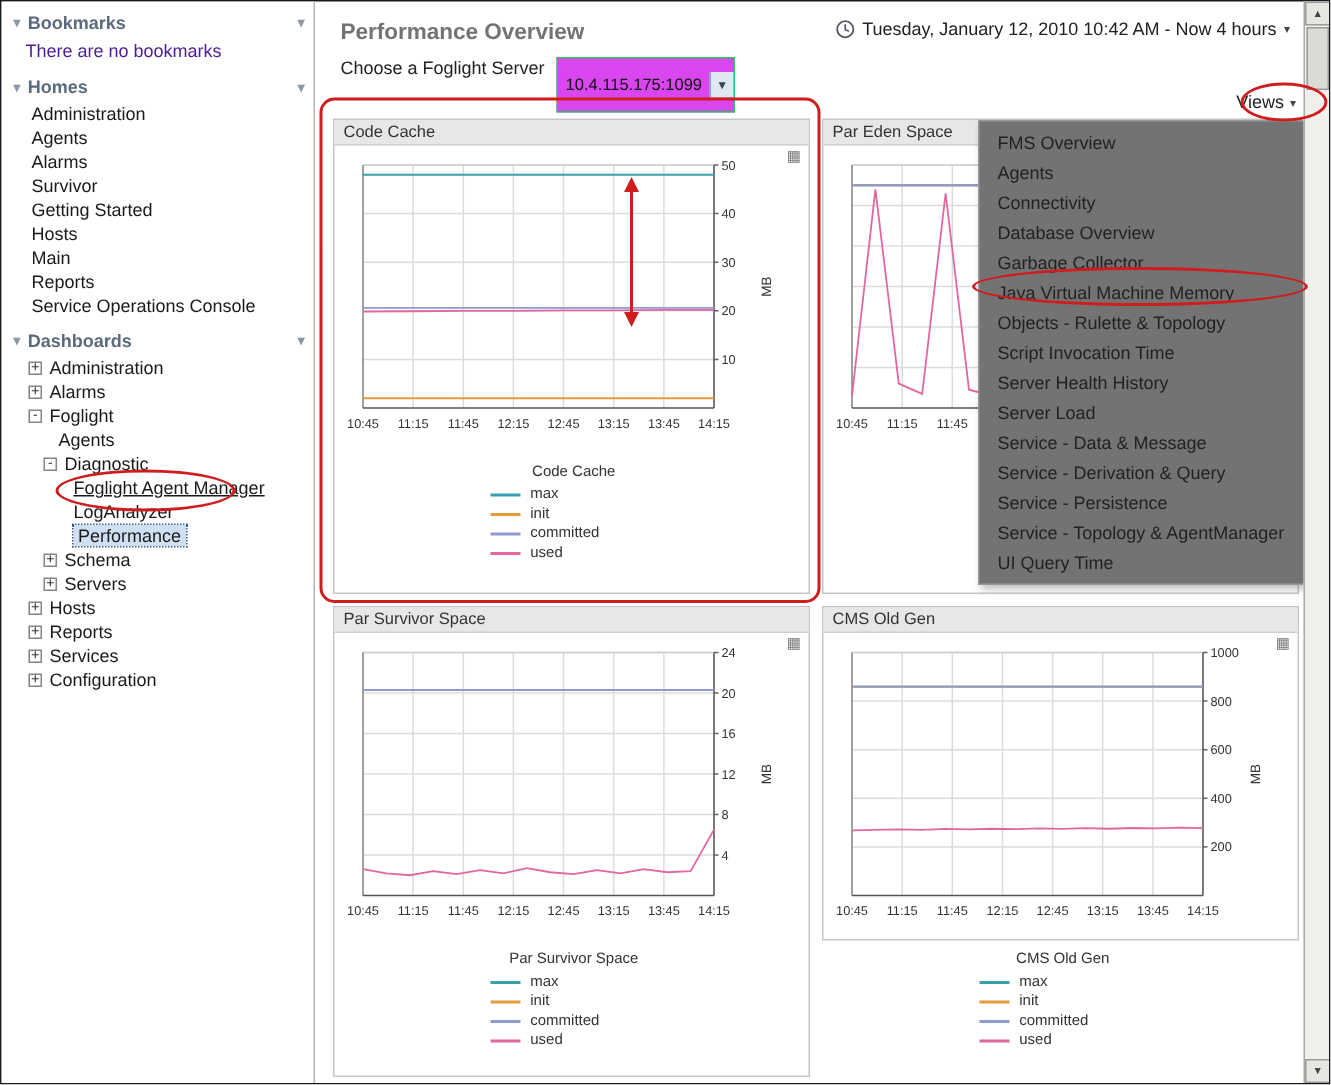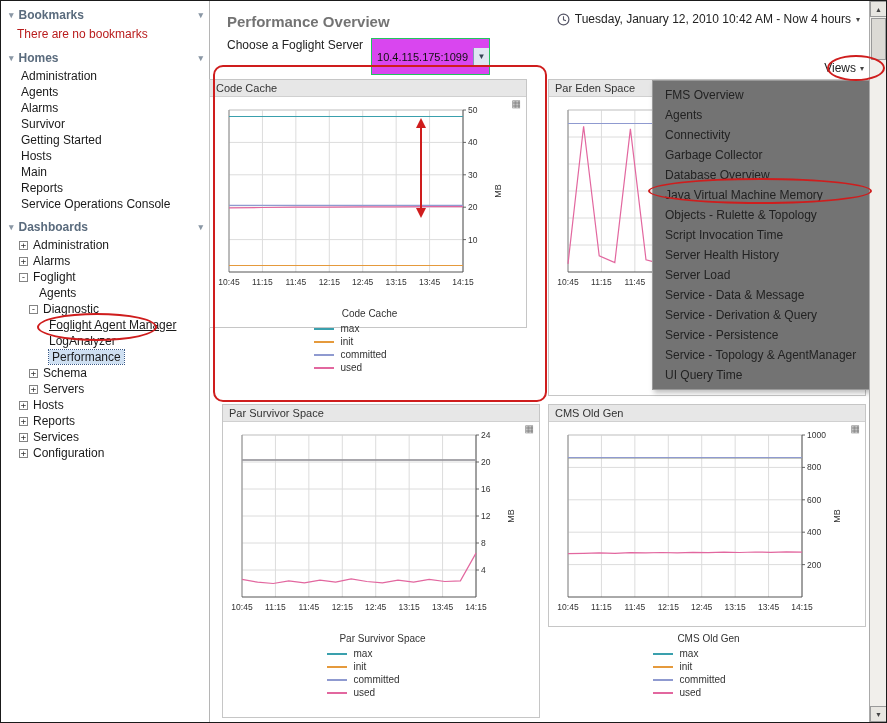--- a/index.html
+++ b/index.html
@@ -6,21 +6,21 @@
 html,body{background:#fff;font-family:"Liberation Sans",sans-serif}
 #root{position:relative;width:887px;height:723px;border:1px solid #1a1a1a;background:#fff;overflow:hidden}
 
 
 .sidebar{position:absolute;left:0;top:0;width:209px;height:721px;border-right:1px solid #b5b5b5;background:#fff;padding:4px 0 0 6px;overflow:hidden}
 .sec-header{display:flex;align-items:center;gap:5px;color:#5a6b7d;font-size:12px;font-weight:bold;padding:3px 6px 2px 2px;cursor:pointer}
 .sec-header .arrow-right{margin-left:auto;color:#8a97a5;font-size:9px}
 .sec-icon{color:#8a97a5;font-size:9px}
 .sec-body{padding:1px 0 5px 0}
 .nav-item{font-size:12px;color:#1a1a1a;padding:1px 2px 1px 14px;white-space:nowrap;cursor:pointer}
-.empty-note{font-size:12px;color:#b91c1c;padding:2px 2px 2px 10px}
+.empty-note{font-size:12px;color:#4c1d95;padding:2px 2px 2px 10px}
 .tree-row{display:flex;align-items:center;font-size:12px;color:#1a1a1a;padding:1px 0;white-space:nowrap;cursor:pointer}
 .expander{display:inline-block;width:9px;height:9px;border:1px solid #848484;background:#fff;font-size:9px;line-height:7px;text-align:center;color:#333;margin-right:5px;flex:none;font-family:"DejaVu Sans Mono",monospace}
 .tree-label.selected{background:#cfe0f2;outline:1px dotted #3a5a88;padding:0 3px}
 
 
 .page-title{position:absolute;left:226px;top:12px;font-size:15px;font-weight:bold;color:#737373}
 .time-control{position:absolute;right:26px;top:11px;font-size:12px;color:#222;display:flex;align-items:center;gap:5px;cursor:pointer}
 .dd-arrow{font-size:8px;color:#444}
 .server-row{position:absolute;left:226px;top:37px;font-size:12px;color:#222;display:flex;align-items:flex-start;gap:8px}
 .select{display:inline-flex;align-items:center;border:1px solid #22c55e;height:37px;font-size:11px;background:#d946ef;cursor:pointer}
@@ -165,21 +165,21 @@
       <span class="val">10.4.115.175:1099</span>
       <span class="btn">▼</span>
     </span>
   </div>
 
   <div class="views-btn">
     <span>Views</span>
     <span class="dd-arrow">▾</span>
   </div>
 
-  <div class="panel" style="left:208px;top:78px;width:318px;height:249px">
+  <div class="panel" style="left:221px;top:78px;width:318px;height:317px">
     <div class="panel-header"><span>Code Cache</span></div>
     <div class="panel-body">
       <span class="gear">▦</span>
     <svg width="310" height="203">
           <line x1="16" y1="10" x2="16" y2="172" stroke="#dcdcdc" stroke-width="1"></line>
           <text x="16" y="185" text-anchor="middle" font-size="8.5" fill="#333">10:45</text>
           <line x1="49.42857142857142" y1="10" x2="49.42857142857142" y2="172" stroke="#dcdcdc" stroke-width="1"></line>
           <text x="49.42857142857142" y="185" text-anchor="middle" font-size="8.5" fill="#333">11:15</text>
           <line x1="82.85714285714285" y1="10" x2="82.85714285714285" y2="172" stroke="#dcdcdc" stroke-width="1"></line>
           <text x="82.85714285714285" y="185" text-anchor="middle" font-size="8.5" fill="#333">11:45</text>
@@ -435,22 +435,22 @@
             <span class="swatch" style="background: rgb(226, 103, 159);"></span>
             <span class="legend-label">used</span>
           </div>
         </div></div>
   </div>
 
   <div class="menu">
       <div class="menu-item">FMS Overview</div>
       <div class="menu-item">Agents</div>
       <div class="menu-item">Connectivity</div>
+      <div class="menu-item">Database Overview</div>
       <div class="menu-item">Garbage Collector</div>
-      <div class="menu-item">Database Overview</div>
       <div class="menu-item">Java Virtual Machine Memory</div>
       <div class="menu-item">Objects - Rulette &amp; Topology</div>
       <div class="menu-item">Script Invocation Time</div>
       <div class="menu-item">Server Health History</div>
       <div class="menu-item">Server Load</div>
       <div class="menu-item">Service - Data &amp; Message</div>
       <div class="menu-item">Service - Derivation &amp; Query</div>
       <div class="menu-item">Service - Persistence</div>
       <div class="menu-item">Service - Topology &amp; AgentManager</div>
       <div class="menu-item">UI Query Time</div>

